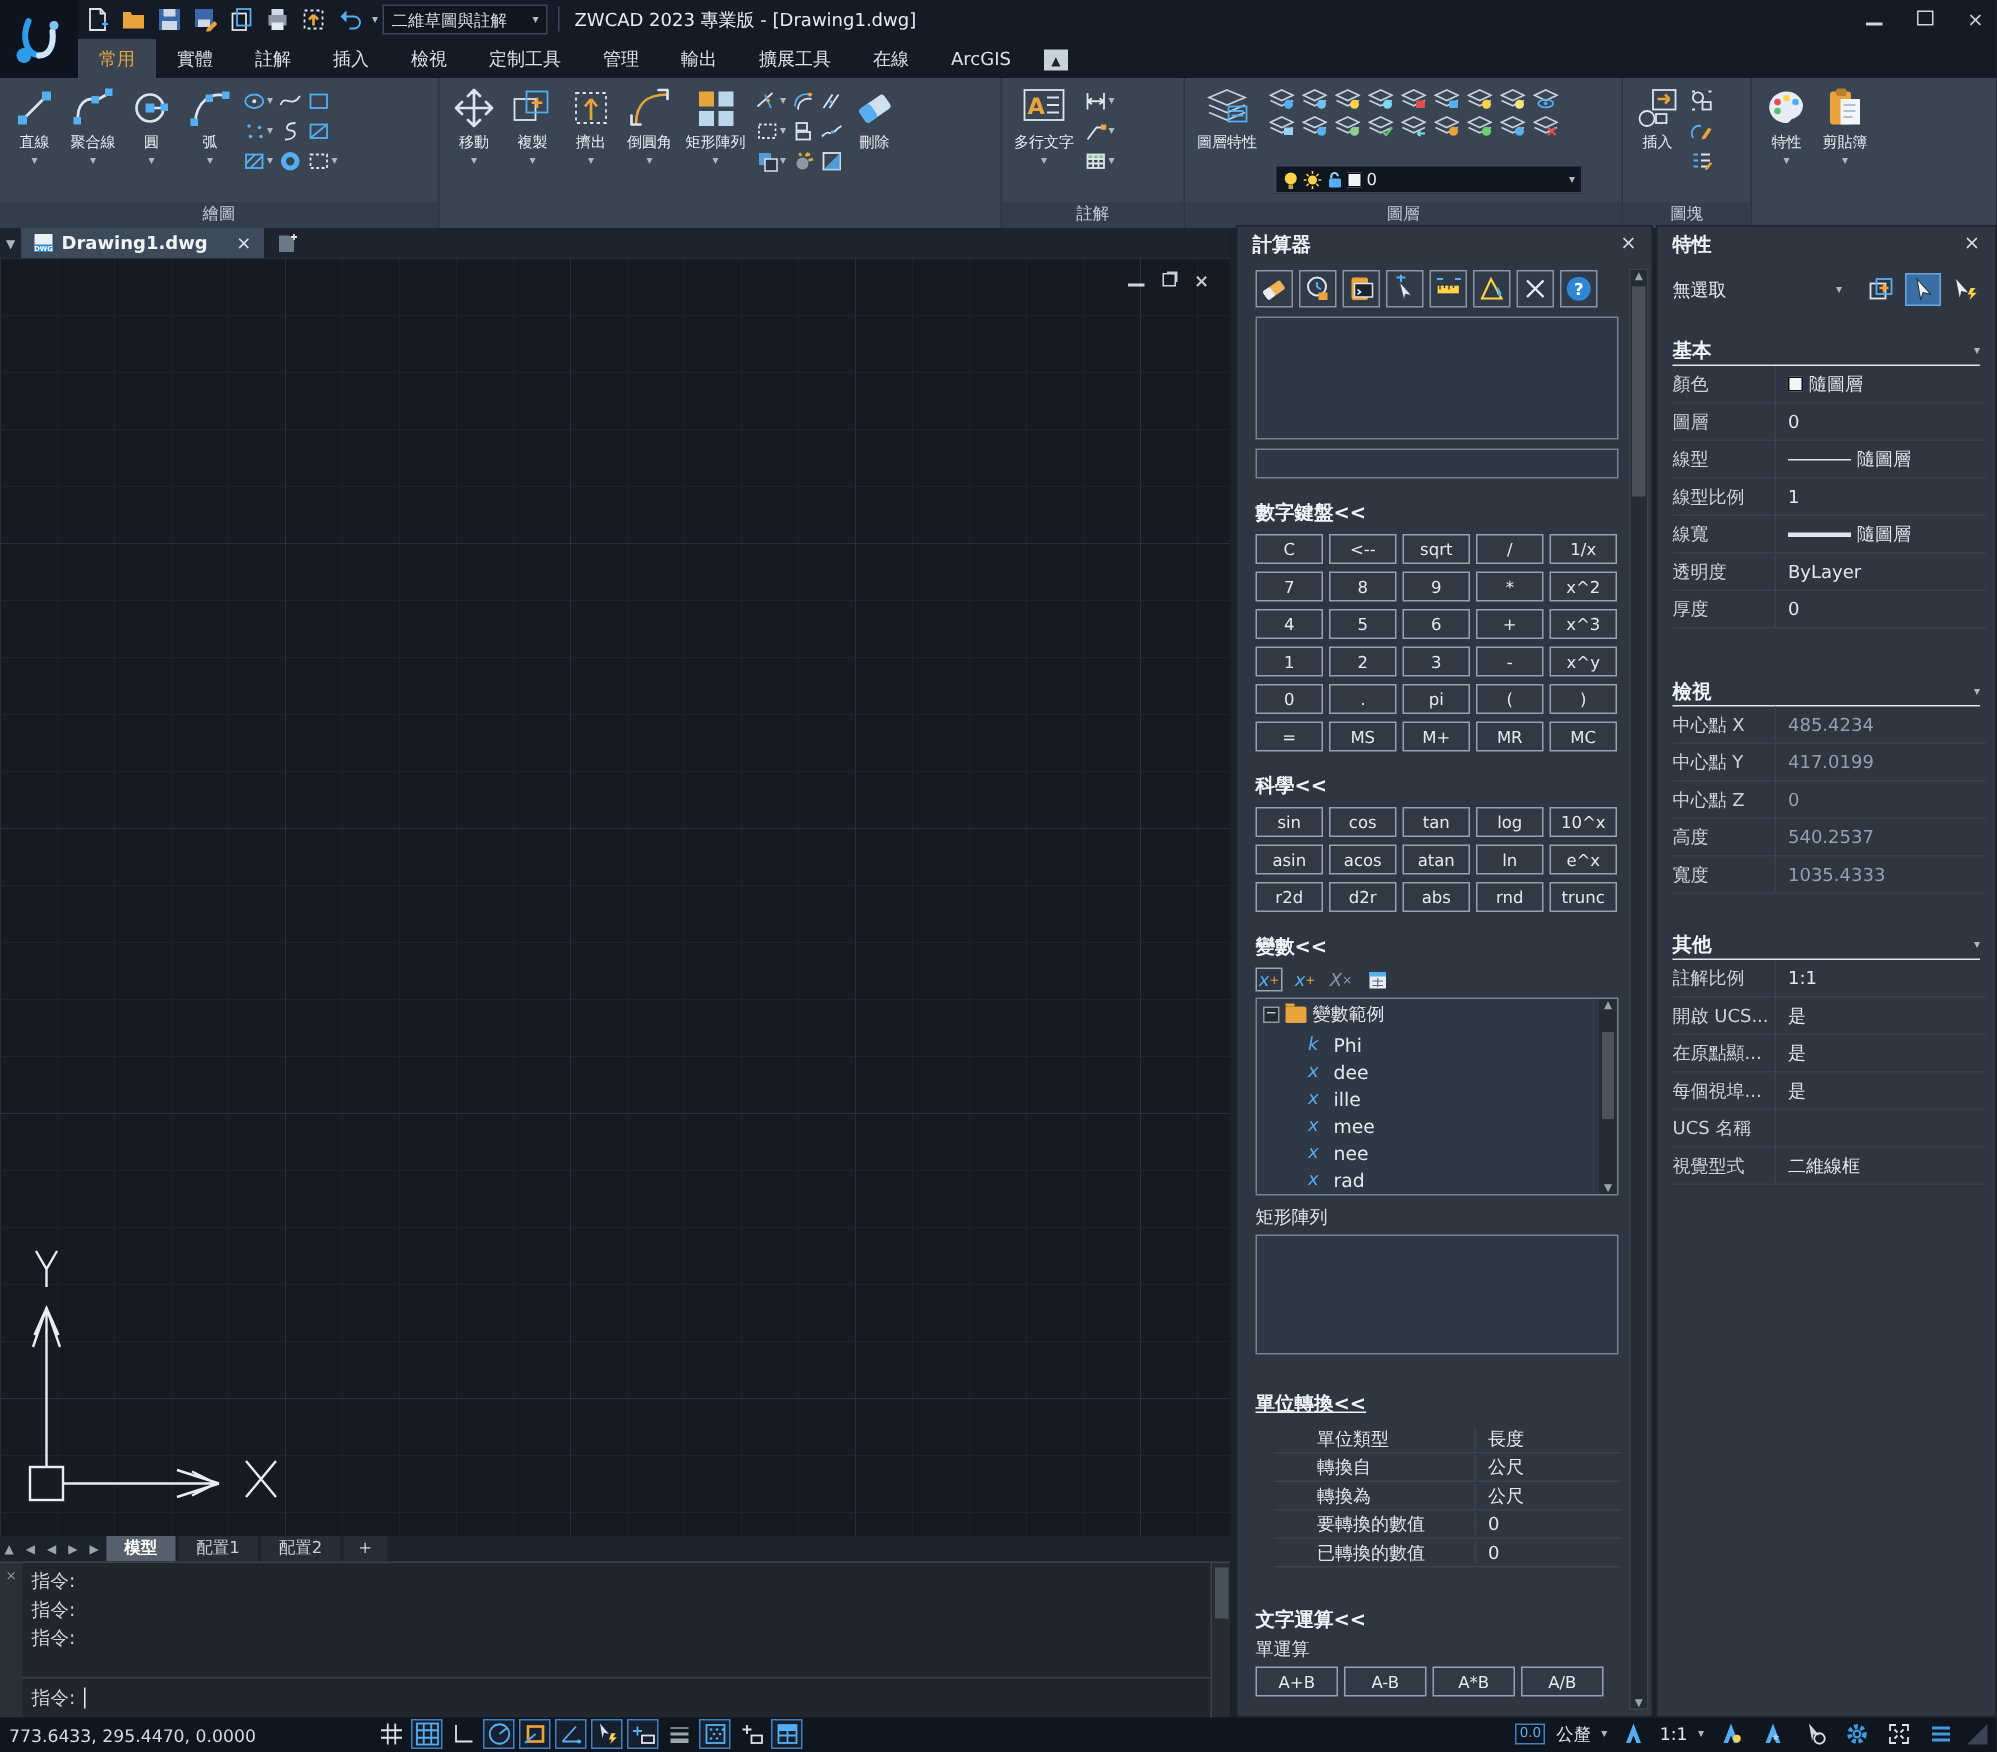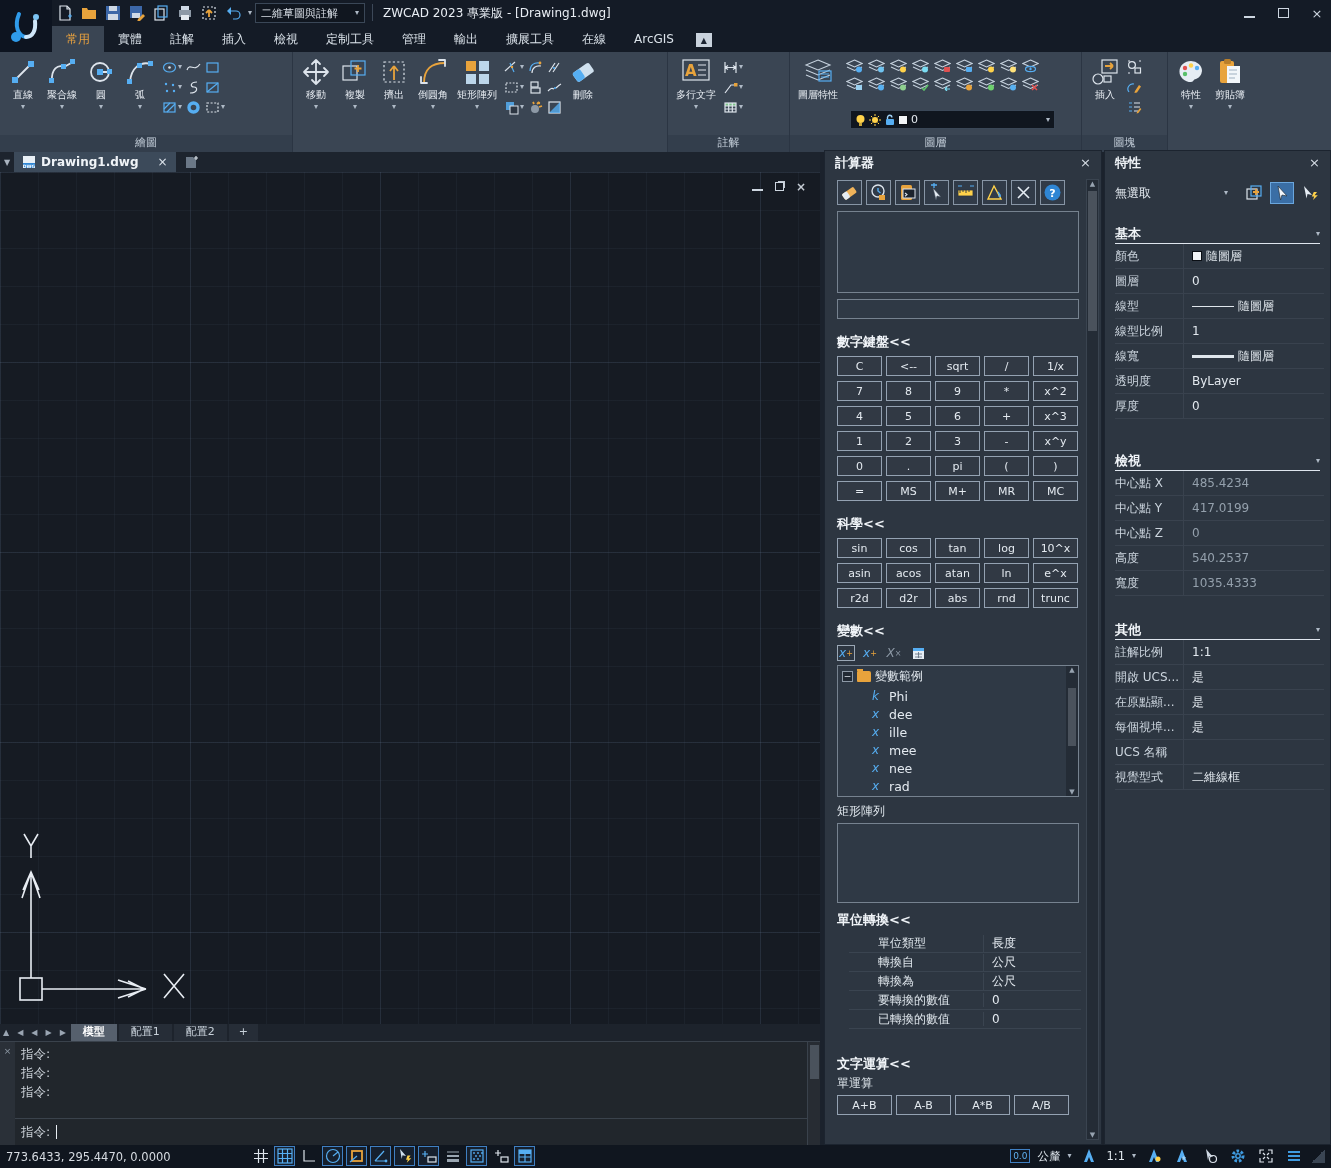--- a/index.html
+++ b/index.html
@@ -1017,21 +1017,21 @@
           </div>
         <div class="vtree-scroll">
           <span>▲</span>
           <span class="sc-thumb"></span>
           <span class="down">▼</span>
         </div>
       </div>
       <div class="detail-lbl">矩形陣列</div>
       <div class="detail-box"></div>
 
-      <div class="csec" style="margin-top:8px;">單位轉換&lt;&lt;</div>
+      <div class="csec" style="margin-top:24px;text-decoration:underline;">單位轉換&lt;&lt;</div>
       <div class="unit-table">
 
       <div class="unit-row">
           <span class="ulabel">單位類型</span>
           <span class="uvalue">長度</span>
         </div>
           <div class="unit-row">
           <span class="ulabel">轉換自</span>
           <span class="uvalue">公尺</span>
         </div>

